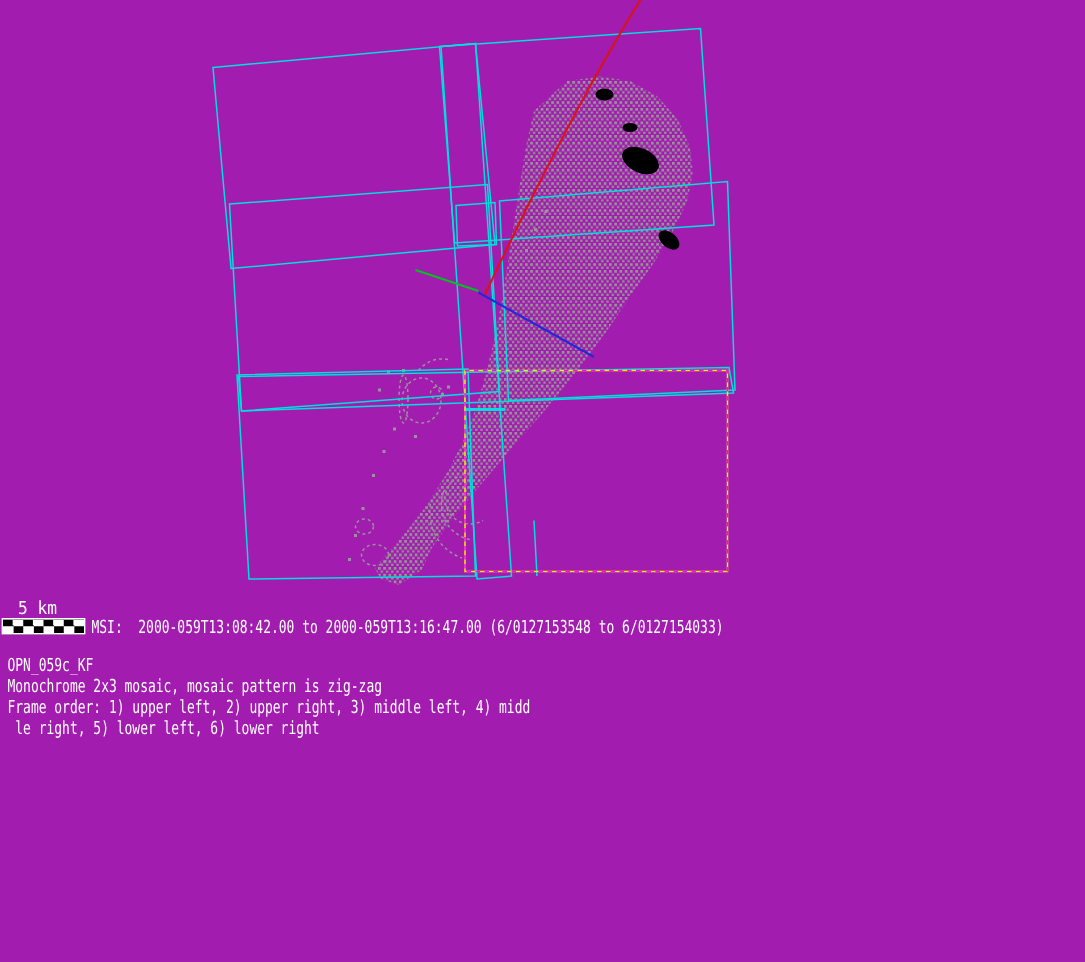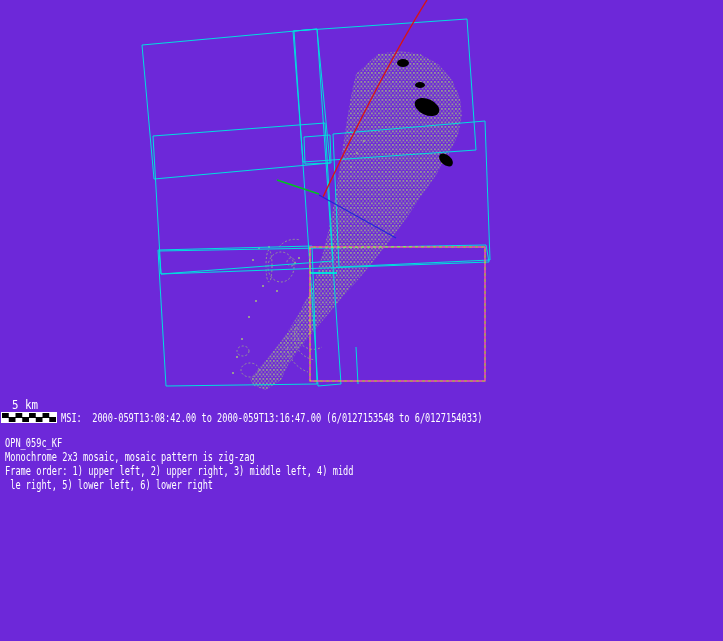--- a/index.html
+++ b/index.html
@@ -1,16 +1,16 @@
 <!DOCTYPE html>
 <html><head>
 <meta charset="utf-8">
 <style>
   html,body{margin:0;padding:0;background:#000;}
-  .screen{position:relative;width:723px;height:641px;background:#6d28d9;overflow:hidden;
+  .screen{position:relative;width:723px;height:641px;background:#a21caf;overflow:hidden;
           font-family:"DejaVu Sans Mono",monospace;}
   #plot-svg{position:absolute;left:0;top:0;width:723px;height:641px;display:block;}
   .mono{position:absolute;color:#fff;font:12px/13px "DejaVu Sans Mono",monospace;
         white-space:pre;transform:scaleX(0.72);transform-origin:0 0;}
   .label5km{left:12px;top:399px;transform:scaleX(0.9);}
   .status{left:61px;top:412px;}
   .info1{left:5px;top:437px;}
   .info2{left:5px;top:451px;}
   .info3{left:5px;top:465px;}
   .info4{left:5px;top:479px;}

